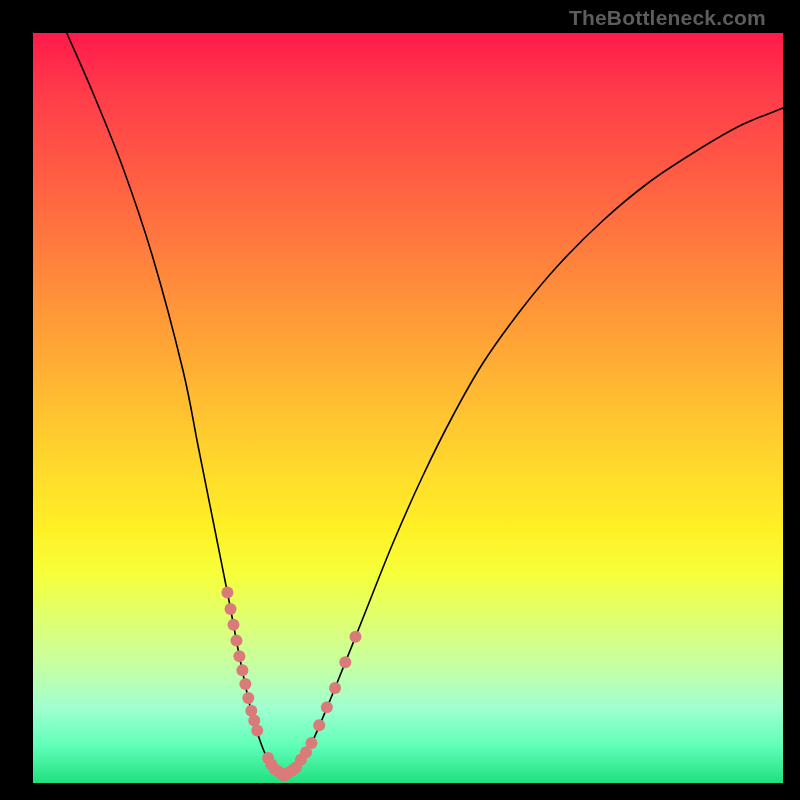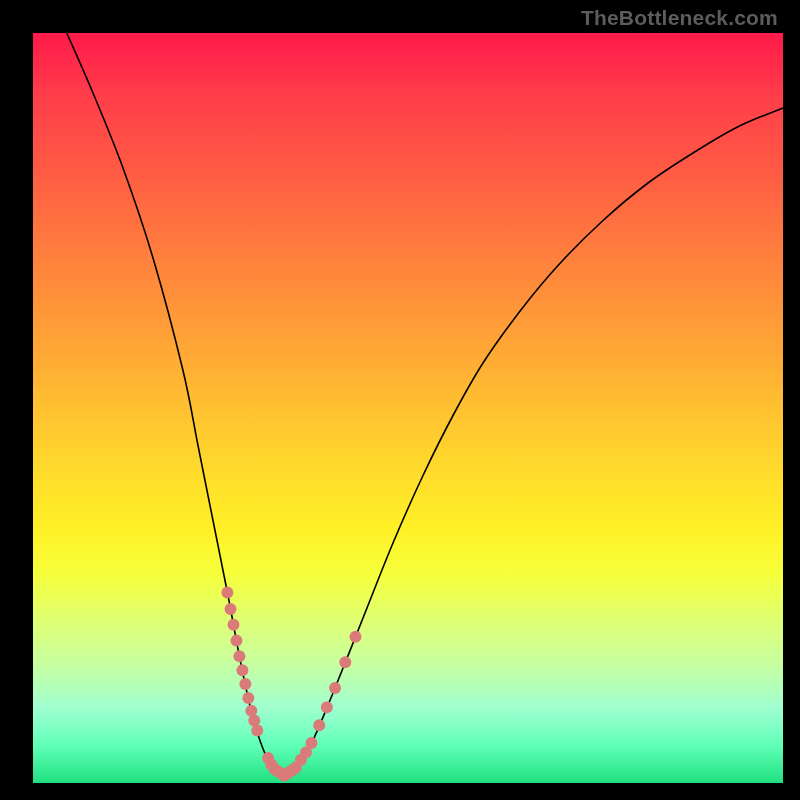--- a/index.html
+++ b/index.html
@@ -48,21 +48,21 @@
     position: absolute;
     left: 0;
     top: 0;
   }
 </style>
 </head>
 <body>
 
 <div class="frame">
   <div class="plot" id="plot-area" style="left: 33px; top: 33px; width: 750px; height: 750px;"></div>
-  <div class="watermark" id="wm" style="right: 22px; top: 6px; font-size: 21px;">TheBottleneck.com</div>
+  <div class="watermark" id="wm" style="right: 34px; top: 6px; font-size: 21px;">TheBottleneck.com</div>
   <svg class="overlay" id="overlay" width="800" height="800">
       <path d="M 66.75 33 C 71.125 42.99999999999999, 83.625 70.49999999999997, 93 92.99999999999997 C 102.375 115.49999999999997, 113 140.50000000000003, 123 168.00000000000003 C 133 195.50000000000003, 143 224.25, 153 258 C 163 291.75, 175.5 339.24999999999994, 183 370.49999999999994 C 190.5 401.74999999999994, 193 420.50000000000006, 198 445.50000000000006 C 203 470.50000000000006, 208 495.5, 213 520.5 C 218 545.5, 223.625 573, 228 595.5 C 232.375 618, 235.50000000000003 636.75, 239.25000000000003 655.5 C 243.00000000000003 674.25, 246.74999999999997 693, 250.49999999999997 708 C 254.24999999999997 723, 258 735.5, 261.75 745.5 C 265.5 755.5, 269.25 763, 273 768 C 276.75 773, 280.5 775.5, 284.25 775.5 C 288 775.5, 291.125 773, 295.5 768 C 299.875 763, 304.25 758, 310.5 745.5 C 316.75 733, 324.25 714.25, 333 693 C 341.75 671.75, 353 643, 363 618 C 373 593, 383 566.75, 393 543 C 403 519.25, 413 496.75000000000006, 423 475.50000000000006 C 433 454.25000000000006, 443.00000000000006 434.25, 453.00000000000006 415.5 C 463.00000000000006 396.75, 471.75 380.49999999999994, 483 362.99999999999994 C 494.25 345.49999999999994, 508 326.75, 520.5 310.5 C 533 294.25, 544.25 280.5, 558 265.5 C 571.75 250.5, 588 234.25, 603 220.5 C 618 206.75, 633 194.24999999999997, 648 182.99999999999997 C 663 171.74999999999997, 678 162.37500000000003, 693 153.00000000000003 C 708 143.62500000000003, 723 134.25, 738 126.75 C 753 119.25, 775.5 111.12499999999999, 783 107.99999999999999" fill="none" stroke="#000000" stroke-width="1.6"></path>
       <circle cx="227.39999999999998" cy="592.4999999999999" r="6" fill="#da7b79"></circle>
       <circle cx="230.51999999999998" cy="608.94" r="6" fill="#da7b79"></circle>
       <circle cx="233.49" cy="624.78" r="6" fill="#da7b79"></circle>
       <circle cx="236.46" cy="640.62" r="6" fill="#da7b79"></circle>
       <circle cx="239.42999999999998" cy="656.34" r="6" fill="#da7b79"></circle>
       <circle cx="242.4" cy="670.1999999999999" r="6" fill="#da7b79"></circle>
       <circle cx="245.37" cy="684.0600000000001" r="6" fill="#da7b79"></circle>
       <circle cx="248.34" cy="697.92" r="6" fill="#da7b79"></circle>

